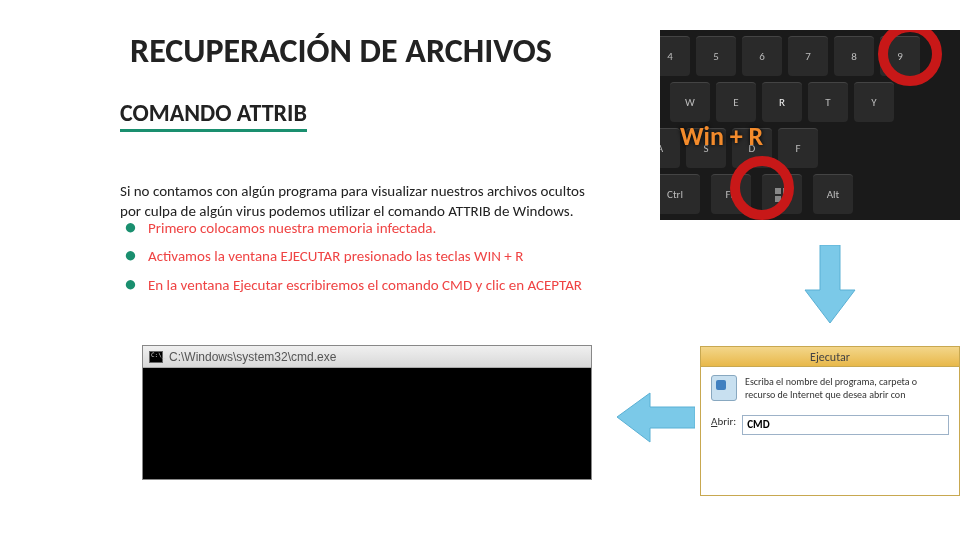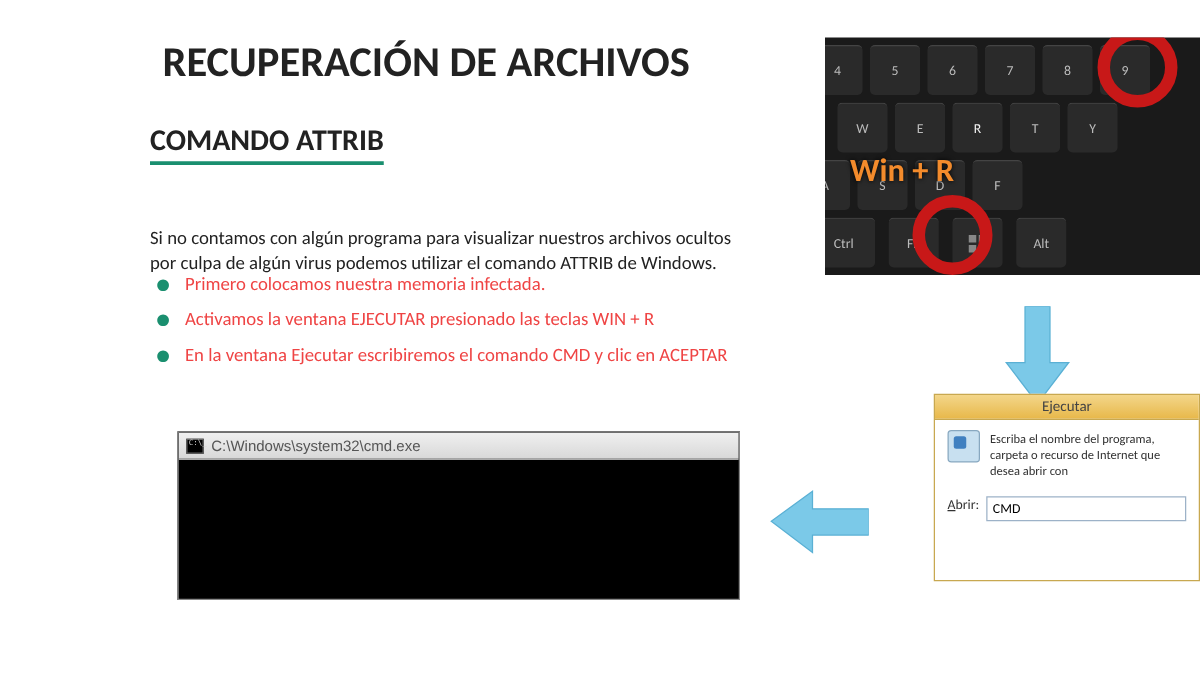--- a/index.html
+++ b/index.html
@@ -108,22 +108,22 @@
   .arrow-down {
     position: absolute;
     right: 100px;
     top: 245px;
   }
   .arrow-down svg { display: block; }
   
   .rundlg {
     position: absolute;
     right: 0;
-    top: 315px;
-    width: 213px;
+    top: 346px;
+    width: 260px;
     height: 150px;
     background: #fff;
     border: 1px solid #c8a850;
     font-size: 10px;
   }
   .rundlg .titlebar {
     height: 20px;
     background: linear-gradient(#f3d68a, #e8b84a);
     color: #444;
     font-size: 12px;
@@ -168,20 +168,21 @@
     color: #333;
   }
   .rundlg .inputrow .lbl .u { text-decoration: underline; }
   .rundlg .runinput {
     flex: 1;
     border: 1px solid #9db2c8;
     height: 20px;
     font-size: 11px;
     padding: 2px 4px;
     background: #fff;
+    font-weight: bold;
   }
   
   .arrow-left {
     position: absolute;
     left: 615px;
     top: 390px;
   }
   
   .cmdwin {
     position: absolute;

